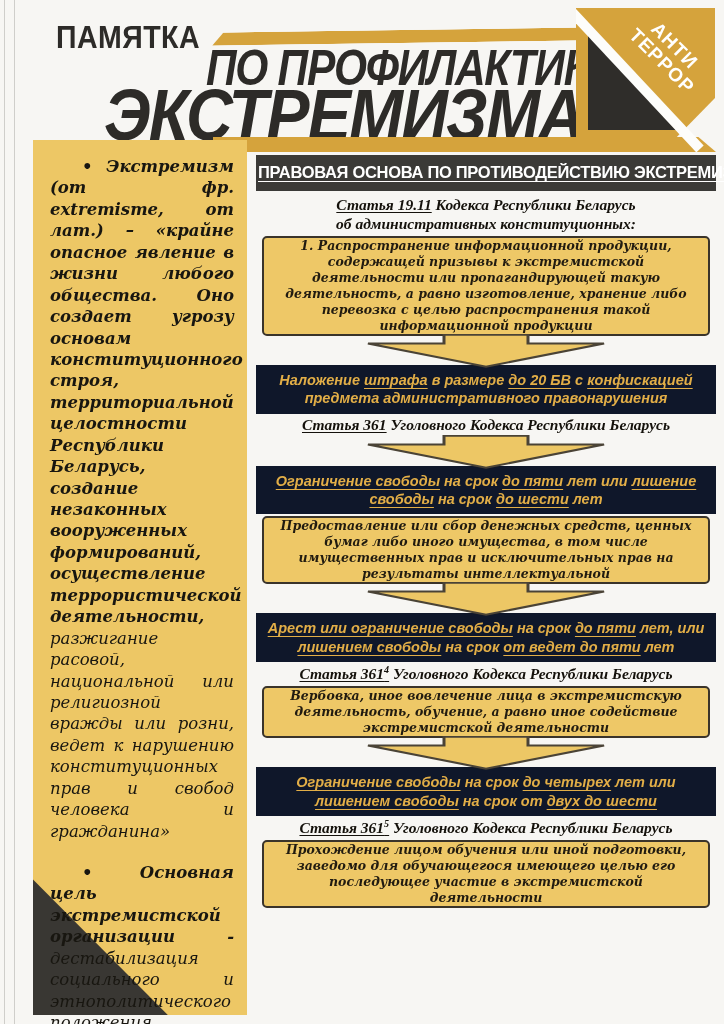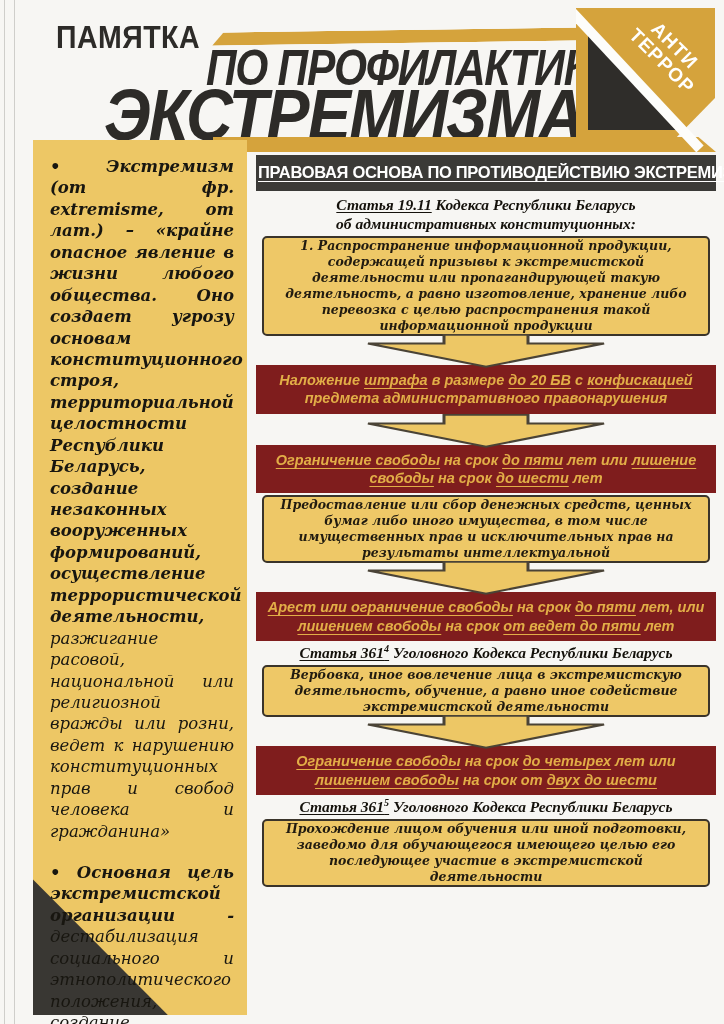--- a/index.html
+++ b/index.html
@@ -22,37 +22,37 @@
   .badge{position:absolute;left:576px;top:6px;}
 
   
   .sidebar{position:absolute;left:33px;top:140px;width:214px;height:875px;background:#EDC765;
            box-sizing:border-box;padding:16px 13px 0 17px;}
   .sidebar .tri{position:absolute;left:0;bottom:0;width:100%;height:100%;background:#393733;
            clip-path:polygon(0 84.5%,63% 100%,0 100%);z-index:0;}
   .sb-text{position:relative;z-index:1;font-family:"DejaVu Serif",serif;font-style:italic;
            font-size:16.5px;line-height:1.3;color:#181610;text-align:justify;}
   .sb-text p{margin:0 0 20px 0;}
-  .sb-text .b{font-weight:bold;}
+  .sb-text .b{font-weight:bold;margin-left:32px;}
 
   
   .main{position:absolute;left:256px;top:155px;width:460px;height:863px;display:flex;
         flex-direction:column;}
   .section-bar{background:#3B3A37;color:#FFFFFF;font-weight:bold;font-size:16.5px;
         letter-spacing:-.3px;text-align:center;padding:8px 2px 9px 2px;margin-bottom:4px;
         text-decoration:underline;text-underline-offset:3px;white-space:nowrap;}
   .heading{font-family:Liberation Serif, serif;font-weight:bold;font-style:italic;
         font-size:15.5px;line-height:1.22;color:#14110B;text-align:center;margin:1px 0 2px 0;}
   .heading .ref{text-decoration:underline;text-underline-offset:2px;}
   .heading sup{font-size:.65em;}
   .offense{background:#EEC867;border:2px solid #3A342A;border-radius:5px;margin:0 6px;
         font-family:"DejaVu Serif",serif;font-weight:bold;font-style:italic;font-size:12.5px;
         line-height:1.28;color:#211B10;text-align:center;padding:0 12px;}
   .arrow-wrap{display:flex;justify-content:center;margin:-2px 0 -3px 0;position:relative;z-index:2;}
-  .penalty{background:#7f1d1d;color:#E2AE47;font-weight:bold;font-style:italic;font-size:14.5px;
+  .penalty{background:#0f172a;color:#E2AE47;font-weight:bold;font-style:italic;font-size:14.5px;
         line-height:1.27;text-align:center;padding:6px 8px;margin-bottom:2px;}
   .penalty .u{text-decoration:underline;text-underline-offset:3px;}
 </style>
 </head>
 <body>
 
 <div class="edge-line l1"></div>
 <div class="edge-line l2"></div>
 
 <header>
@@ -86,20 +86,21 @@
   <div class="section-bar">ПРАВОВАЯ ОСНОВА ПО ПРОТИВОДЕЙСТВИЮ ЭКСТРЕМИЗМУ</div>
   <div id="flow">
       <div class="heading"><span class="ref">Статья 19.11</span><span> Кодекса Республики Беларусь</span><br><span>об административных конституционных:</span></div>
       <div class="offense">1. Распространение информационной продукции, содержащей призывы к экстремистской деятельности или пропагандирующей такую деятельность, а равно изготовление, хранение либо перевозка с целью распространения такой информационной продукции</div>
       <div class="arrow-wrap">
         <svg width="300" height="34" viewBox="0 0 300 50" preserveAspectRatio="none">
           <polygon points="108,1 192,1 192,14 268,14 150,48 32,14 108,14" fill="#EDC765" stroke="#4A4336" stroke-width="3"></polygon>
         </svg>
       </div>
       <div class="penalty"><span>Наложение </span><span class="u">штрафа</span><span> в размере </span><span class="u">до 20 БВ</span><span> с </span><span class="u">конфискацией</span><span> предмета административного правонарушения</span></div>
+      <div class="heading"><span class="ref">Статья 361</span><span> Уголовного Кодекса Республики Беларусь</span></div>
       <div class="arrow-wrap">
         <svg width="300" height="34" viewBox="0 0 300 50" preserveAspectRatio="none">
           <polygon points="108,1 192,1 192,14 268,14 150,48 32,14 108,14" fill="#EDC765" stroke="#4A4336" stroke-width="3"></polygon>
         </svg>
       </div>
       <div class="penalty"><span class="u">Ограничение свободы</span><span> на срок </span><span class="u">до пяти</span><span> лет или </span><span class="u">лишение свободы</span><span> на срок </span><span class="u">до шести</span><span> лет</span></div>
       <div class="offense">Предоставление или сбор денежных средств, ценных бумаг либо иного имущества, в том числе имущественных прав и исключительных прав на результаты интеллектуальной</div>
       <div class="arrow-wrap">
         <svg width="300" height="34" viewBox="0 0 300 50" preserveAspectRatio="none">
           <polygon points="108,1 192,1 192,14 268,14 150,48 32,14 108,14" fill="#EDC765" stroke="#4A4336" stroke-width="3"></polygon>

